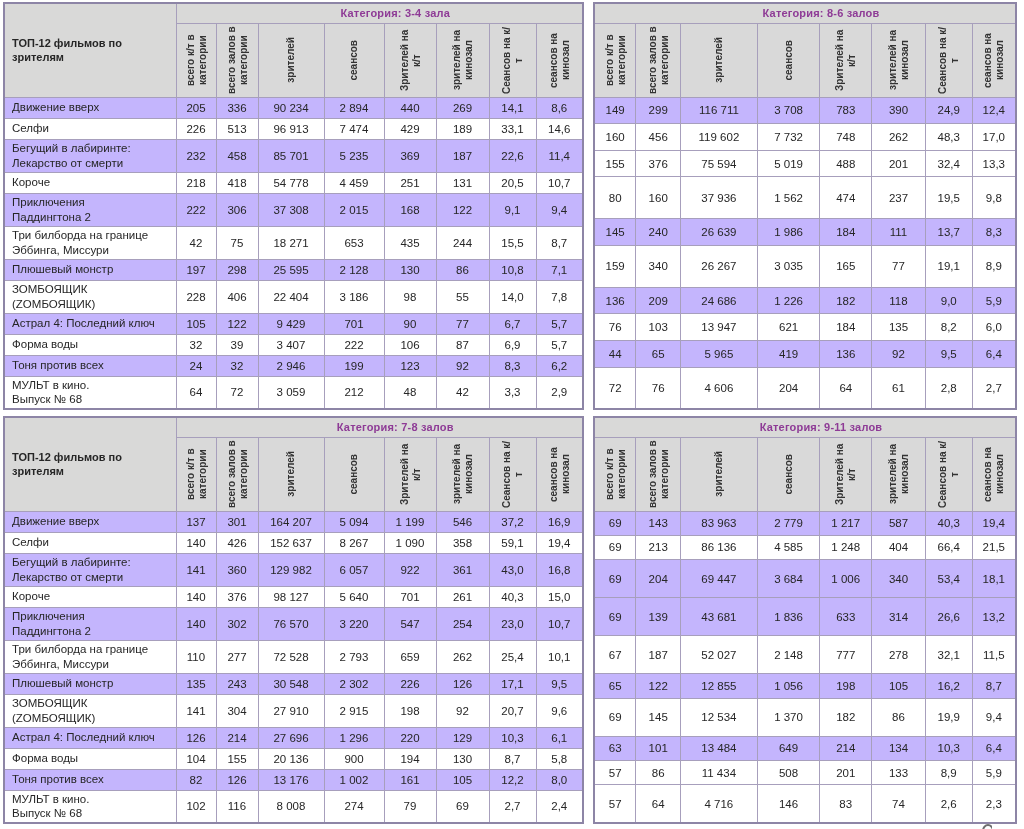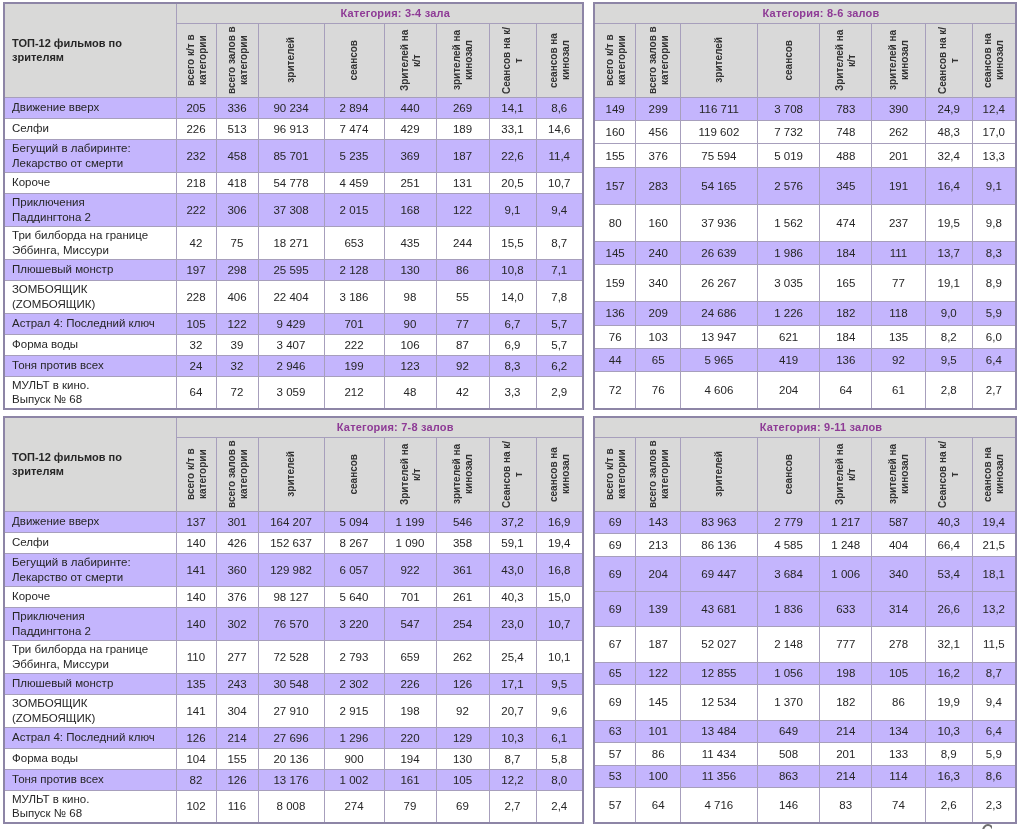--- a/index.html
+++ b/index.html
@@ -361,30 +361,20 @@
         </tr>
         <tr class="row-s even">
           <td class="num">155</td>
           <td class="num">376</td>
           <td class="num">75 594</td>
           <td class="num">5 019</td>
           <td class="num">488</td>
           <td class="num">201</td>
           <td class="num">32,4</td>
           <td class="num">13,3</td>
-        </tr>
-        <tr class="row-t odd">
-          <td class="num">157</td>
-          <td class="num">283</td>
-          <td class="num">54 165</td>
-          <td class="num">2 576</td>
-          <td class="num">345</td>
-          <td class="num">191</td>
-          <td class="num">16,4</td>
-          <td class="num">9,1</td>
         </tr>
         <tr class="row-t even">
           <td class="num">80</td>
           <td class="num">160</td>
           <td class="num">37 936</td>
           <td class="num">1 562</td>
           <td class="num">474</td>
           <td class="num">237</td>
           <td class="num">19,5</td>
           <td class="num">9,8</td>
@@ -762,30 +752,20 @@
         <tr class="row-s even">
           <td class="num">57</td>
           <td class="num">86</td>
           <td class="num">11 434</td>
           <td class="num">508</td>
           <td class="num">201</td>
           <td class="num">133</td>
           <td class="num">8,9</td>
           <td class="num">5,9</td>
         </tr>
-        <tr class="row-s odd">
-          <td class="num">53</td>
-          <td class="num">100</td>
-          <td class="num">11 356</td>
-          <td class="num">863</td>
-          <td class="num">214</td>
-          <td class="num">114</td>
-          <td class="num">16,3</td>
-          <td class="num">8,6</td>
-        </tr>
         <tr class="row-t even">
           <td class="num">57</td>
           <td class="num">64</td>
           <td class="num">4 716</td>
           <td class="num">146</td>
           <td class="num">83</td>
           <td class="num">74</td>
           <td class="num">2,6</td>
           <td class="num">2,3</td>
         </tr>

